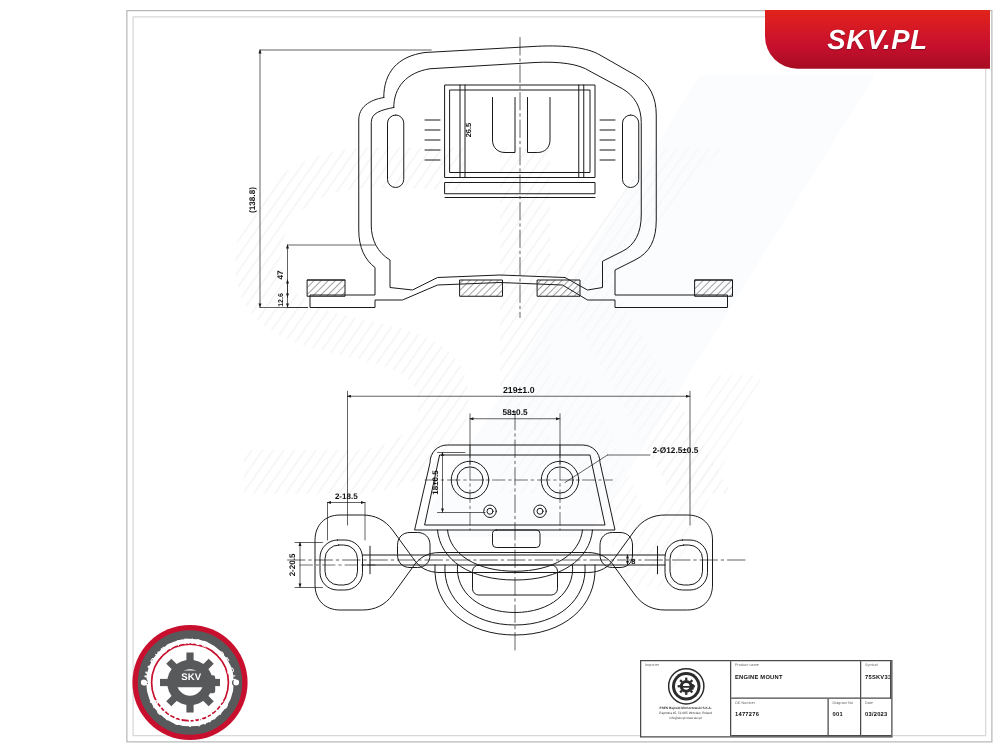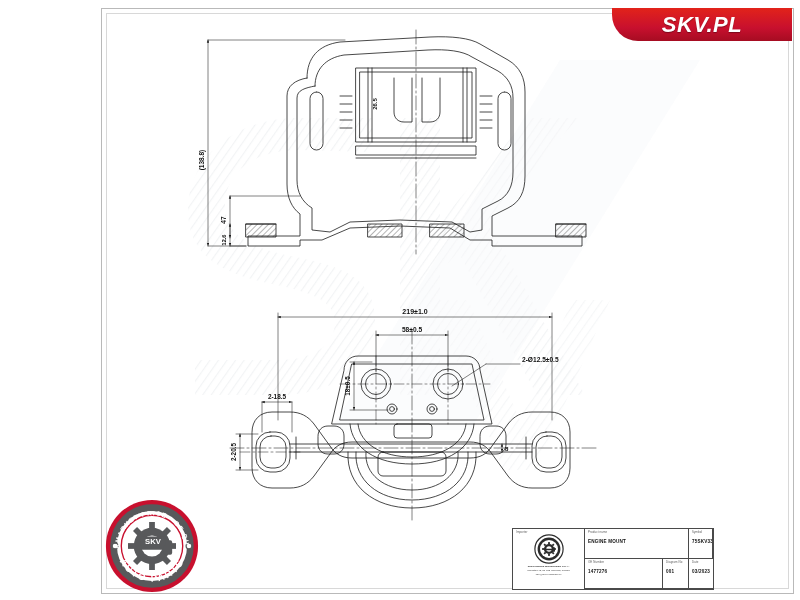--- a/index.html
+++ b/index.html
@@ -4,21 +4,21 @@
 <style>
   html,body{margin:0;padding:0;background:#ffffff;}
   body{width:800px;height:600px;overflow:hidden;font-family:"Liberation Sans",sans-serif;color:#1a1a1a;}
   #stage{position:relative;width:800px;height:600px;background:#fff;}
 
   
   .sheet{position:absolute;left:101px;top:8px;width:691px;height:584px;border:1px solid #b9b9b9;background:#fff;}
   .sheet-inner{position:absolute;left:106px;top:13px;width:681px;height:574px;border:1px solid #d8d8d8;}
 
   
-  .brand-banner{position:absolute;right:8px;top:8px;width:180px;height:33px;
+  .brand-banner{position:absolute;right:8px;top:8px;width:180px;height:47px;
      background:linear-gradient(180deg,#e2231a 0%,#c8102e 60%,#a60c22 100%);
      border-bottom-left-radius:26px;display:flex;align-items:center;justify-content:center;}
   .brand-banner .txt{color:#fff;font-weight:bold;font-style:italic;font-size:22px;letter-spacing:.5px;
      font-family:"Liberation Sans",sans-serif;text-shadow:0 1px 1px rgba(0,0,0,.35);}
 
   
   .wm{position:absolute;left:0;top:0;width:100%;height:100%;pointer-events:none;opacity:.55;}
 
   
   .draw{position:absolute;left:0;top:0;width:100%;height:100%;pointer-events:none;}

